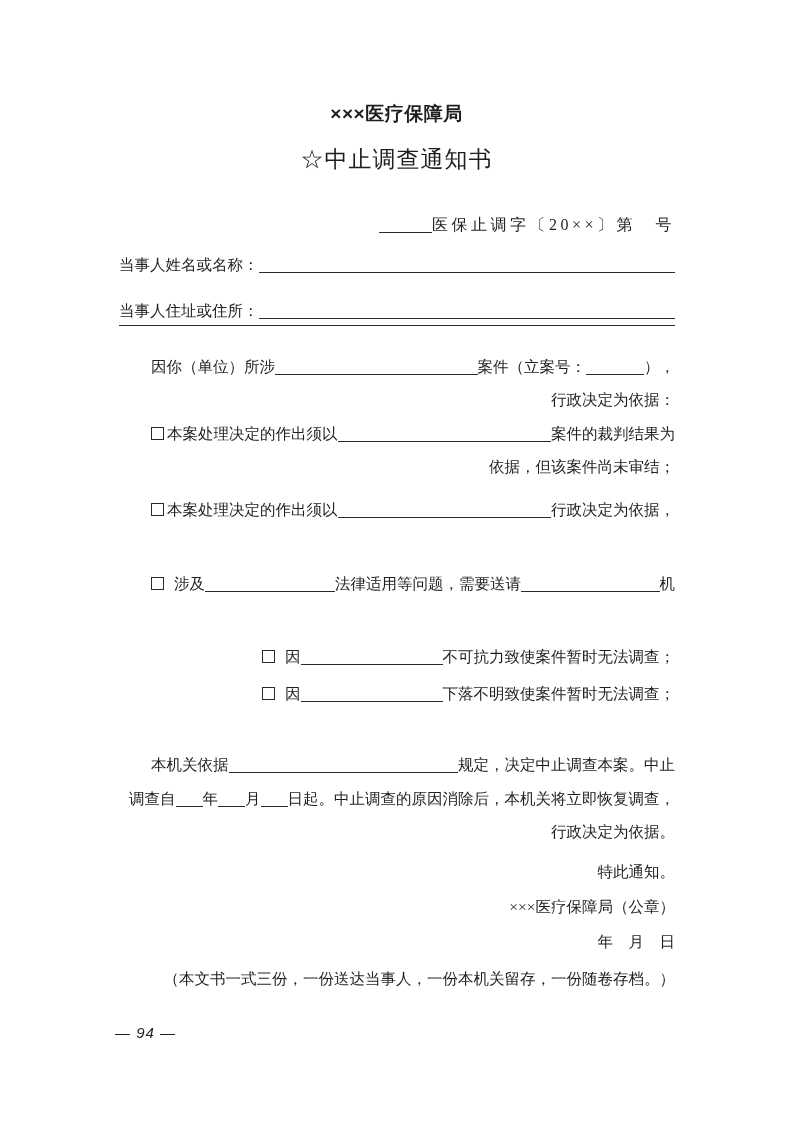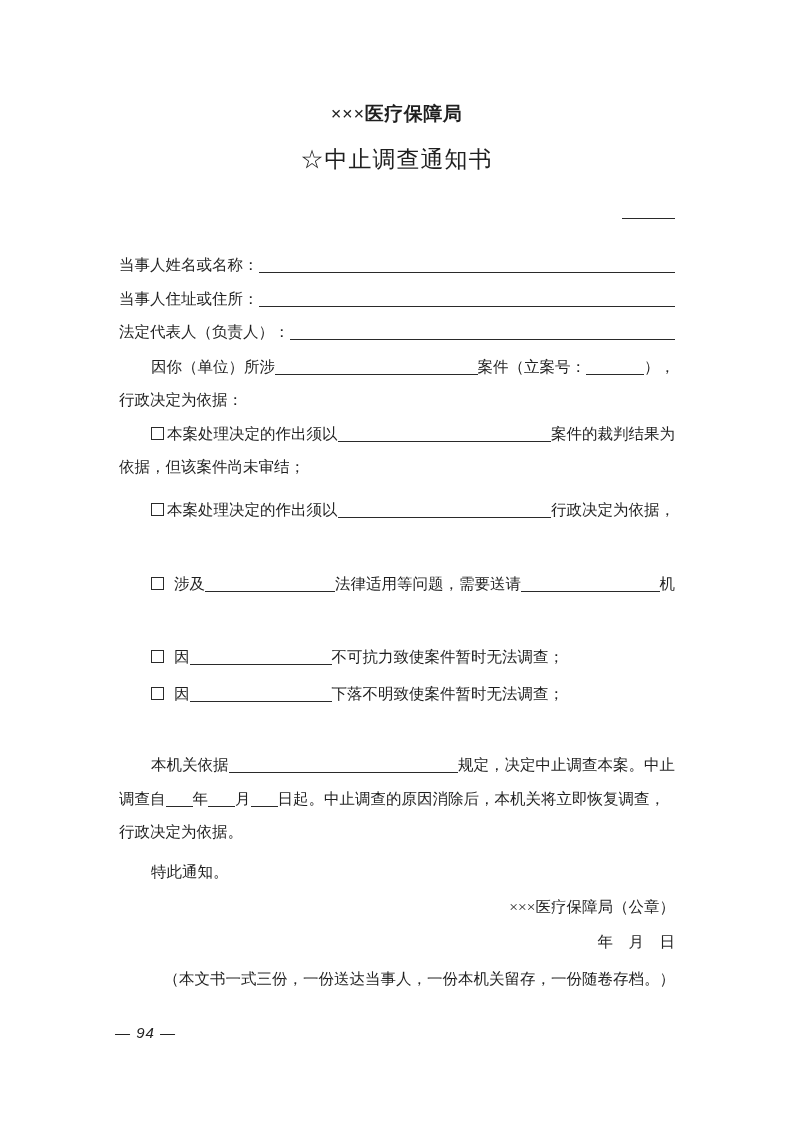--- a/index.html
+++ b/index.html
@@ -15,20 +15,21 @@
   }
   .row {
     position: absolute;
     left: 119px;
     width: 556px;
     display: flex;
     align-items: baseline;
     font-size: 15.5px;
     line-height: 22px;
     white-space: pre;
+    justify-content: flex-end;
   }
   .row.right  { justify-content: flex-end; }
   .row.indent { padding-left: 32px; }
   .t { white-space: pre; }
   
   .bl {
     border-bottom: 1.4px solid #2a2a2a;
     height: 2px;
     position: relative;
     top: 3px;
@@ -41,21 +42,21 @@
     border: 1.4px solid #2a2a2a;
     flex: 0 0 13px;
     position: relative; top: 1px;
     margin-right: 3px;
     background: #fff;
   }
   .cbx.sp { margin-right: 10px; }
   .org-title {
     position: absolute; left: 0; top: 101px; width: 100%;
     text-align: center;
-    font-family: Liberation Serif, serif;
+    font-family: Liberation Sans, sans-serif;
     font-weight: 700;
     font-size: 19px;
     letter-spacing: 0.5px;
   }
   .doc-title {
     position: absolute; left: 0; top: 144px; width: 100%;
     text-align: center;
     font-family: "Liberation Sans", sans-serif;
     font-weight: 400;
     font-size: 23px;
@@ -75,31 +76,31 @@
 </style>
 </head>
 <body>
 
 <div class="page">
 
   <div class="org-title">×××医疗保障局</div>
   <div class="doc-title">☆中止调查通知书</div>
 
   <div class="row right docno">
-    <span class="bl" style="flex:0 0 53px"></span>
+    <span class="bl" style="flex:0 0 53px"></span><span class="t">医保止调字〔20××〕第　号</span>
   </div>
 
   <div class="row" style="top:254px">
     <span class="t">当事人姓名或名称：</span><span class="bl fill"></span>
   </div>
-  <div class="row" style="top:288px">
+  <div class="row" style="top:300px">
     <span class="t">当事人住址或住所：</span><span class="bl fill"></span>
   </div>
   <div class="row" style="top:321px">
-    <span class="t">法定代表人（负责人）：</span><span class="bl fill"></span>
+    <span class="bl fill"></span>
   </div>
 
   <div class="row indent" style="top:356px">
     <span class="t">因你（单位）所涉</span><span class="bl fill"></span><span class="t">案件（立案号：</span><span class="bl" style="flex:0 0 58px"></span><span class="t">），</span>
   </div>
   <div class="row" style="top:389px">
     <span class="t">行政决定为依据：</span>
   </div>
 
   <div class="row indent" style="top:423px">

